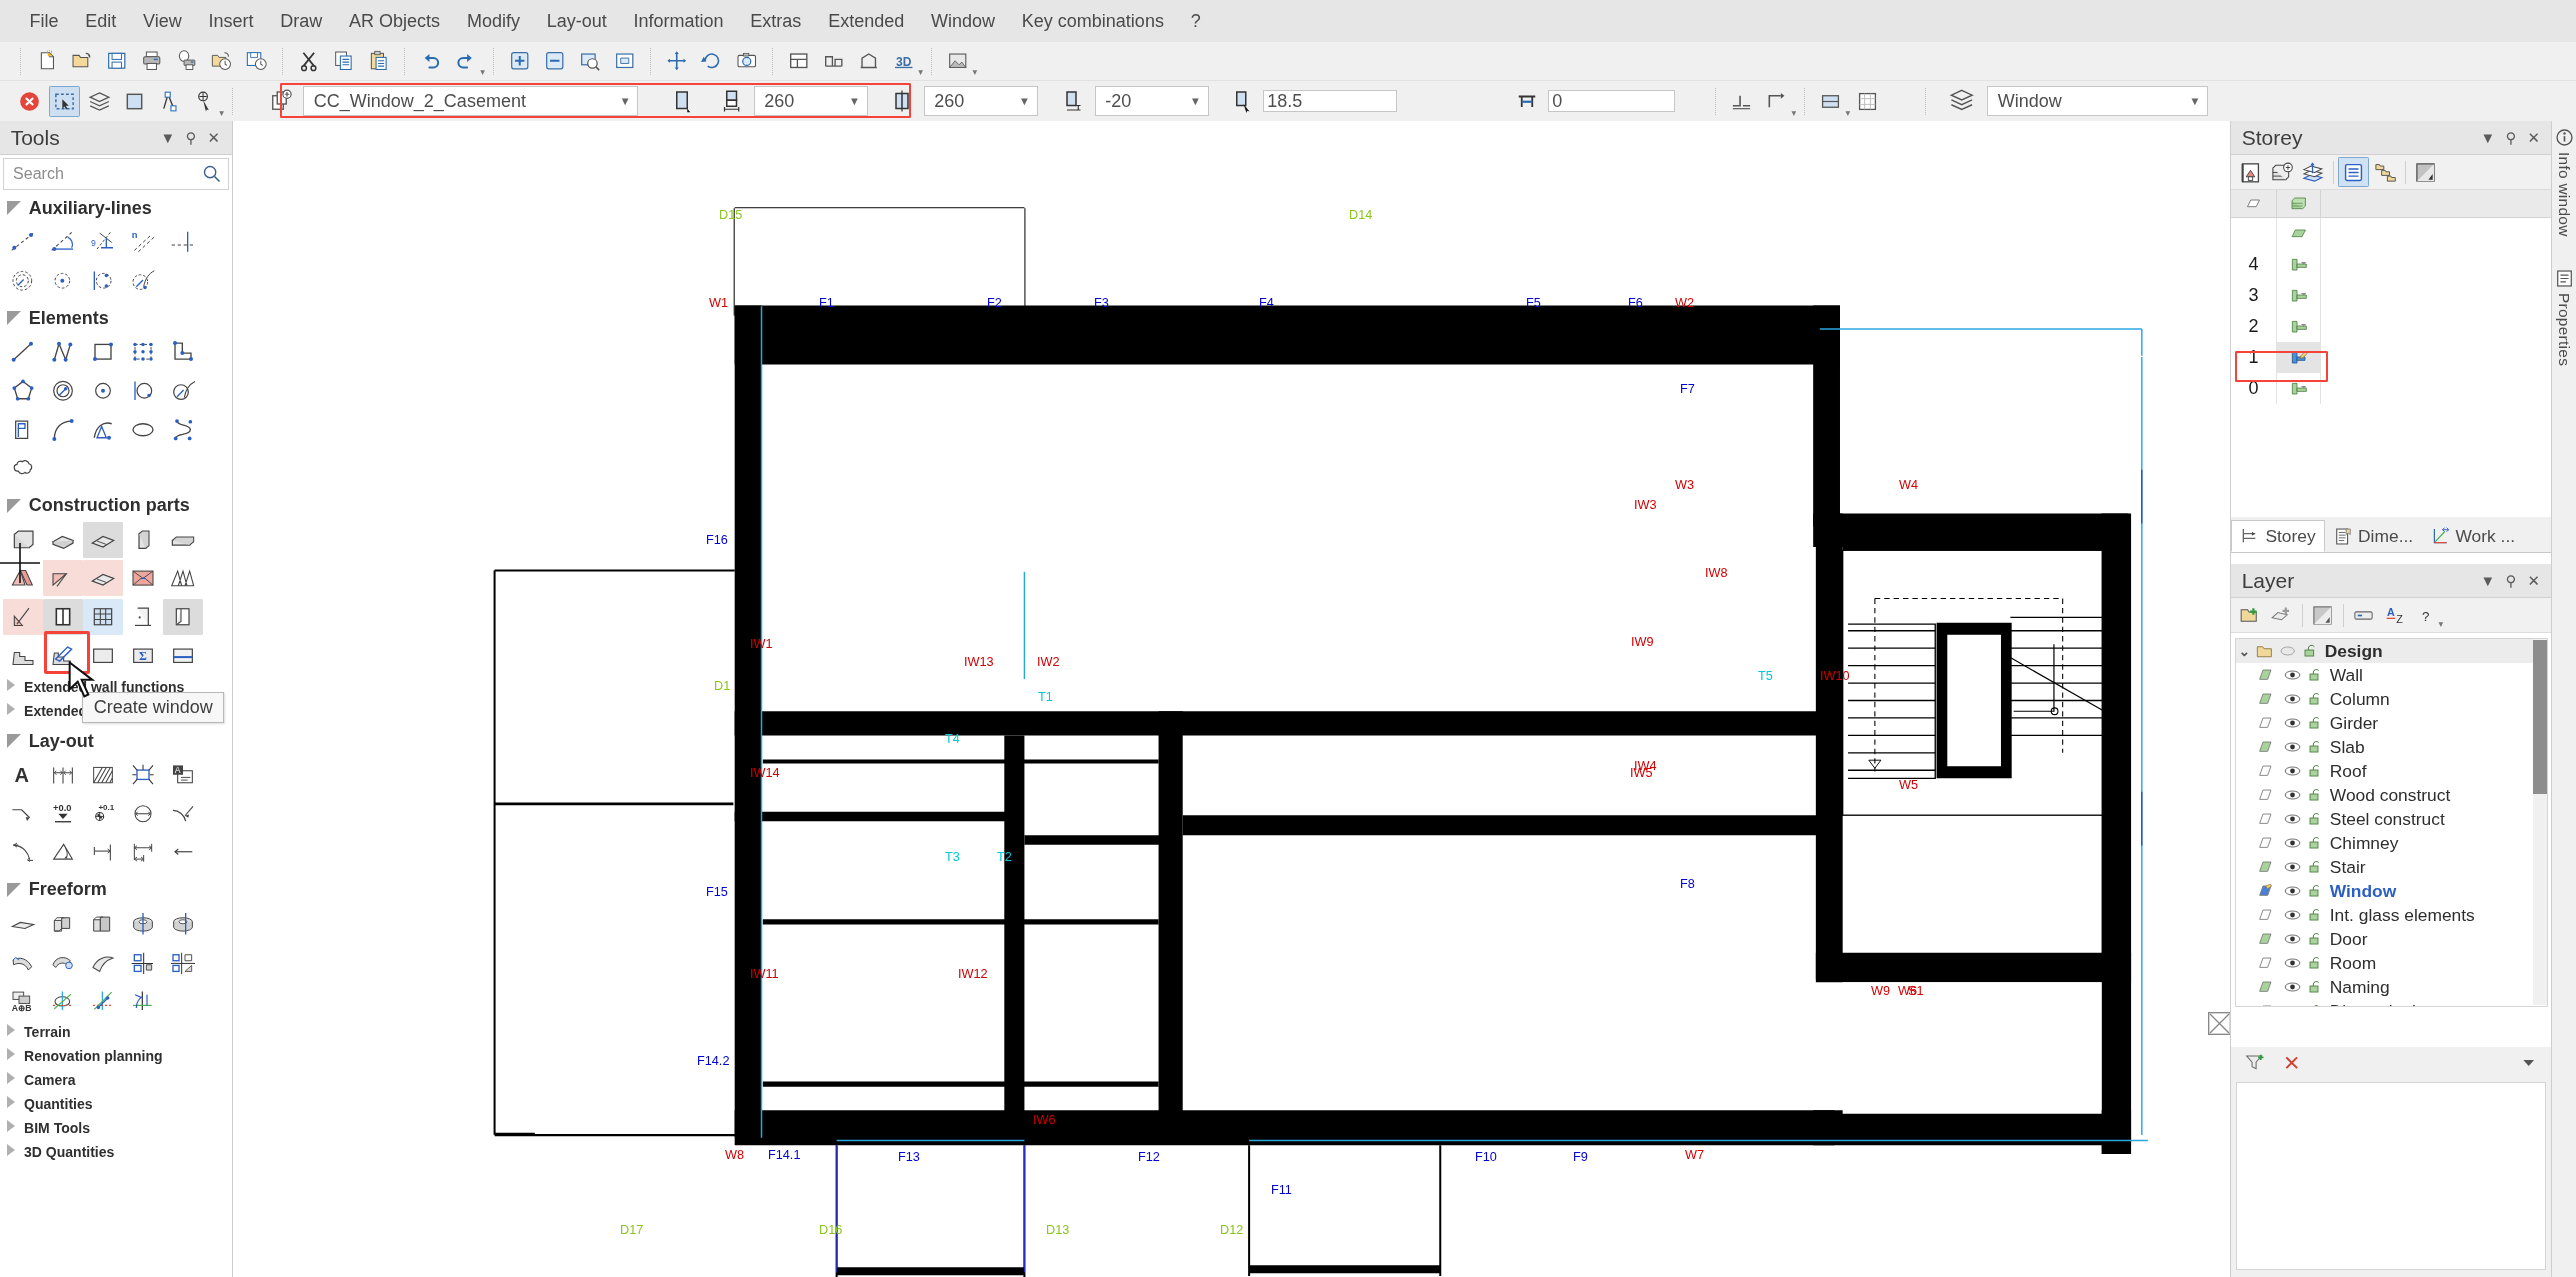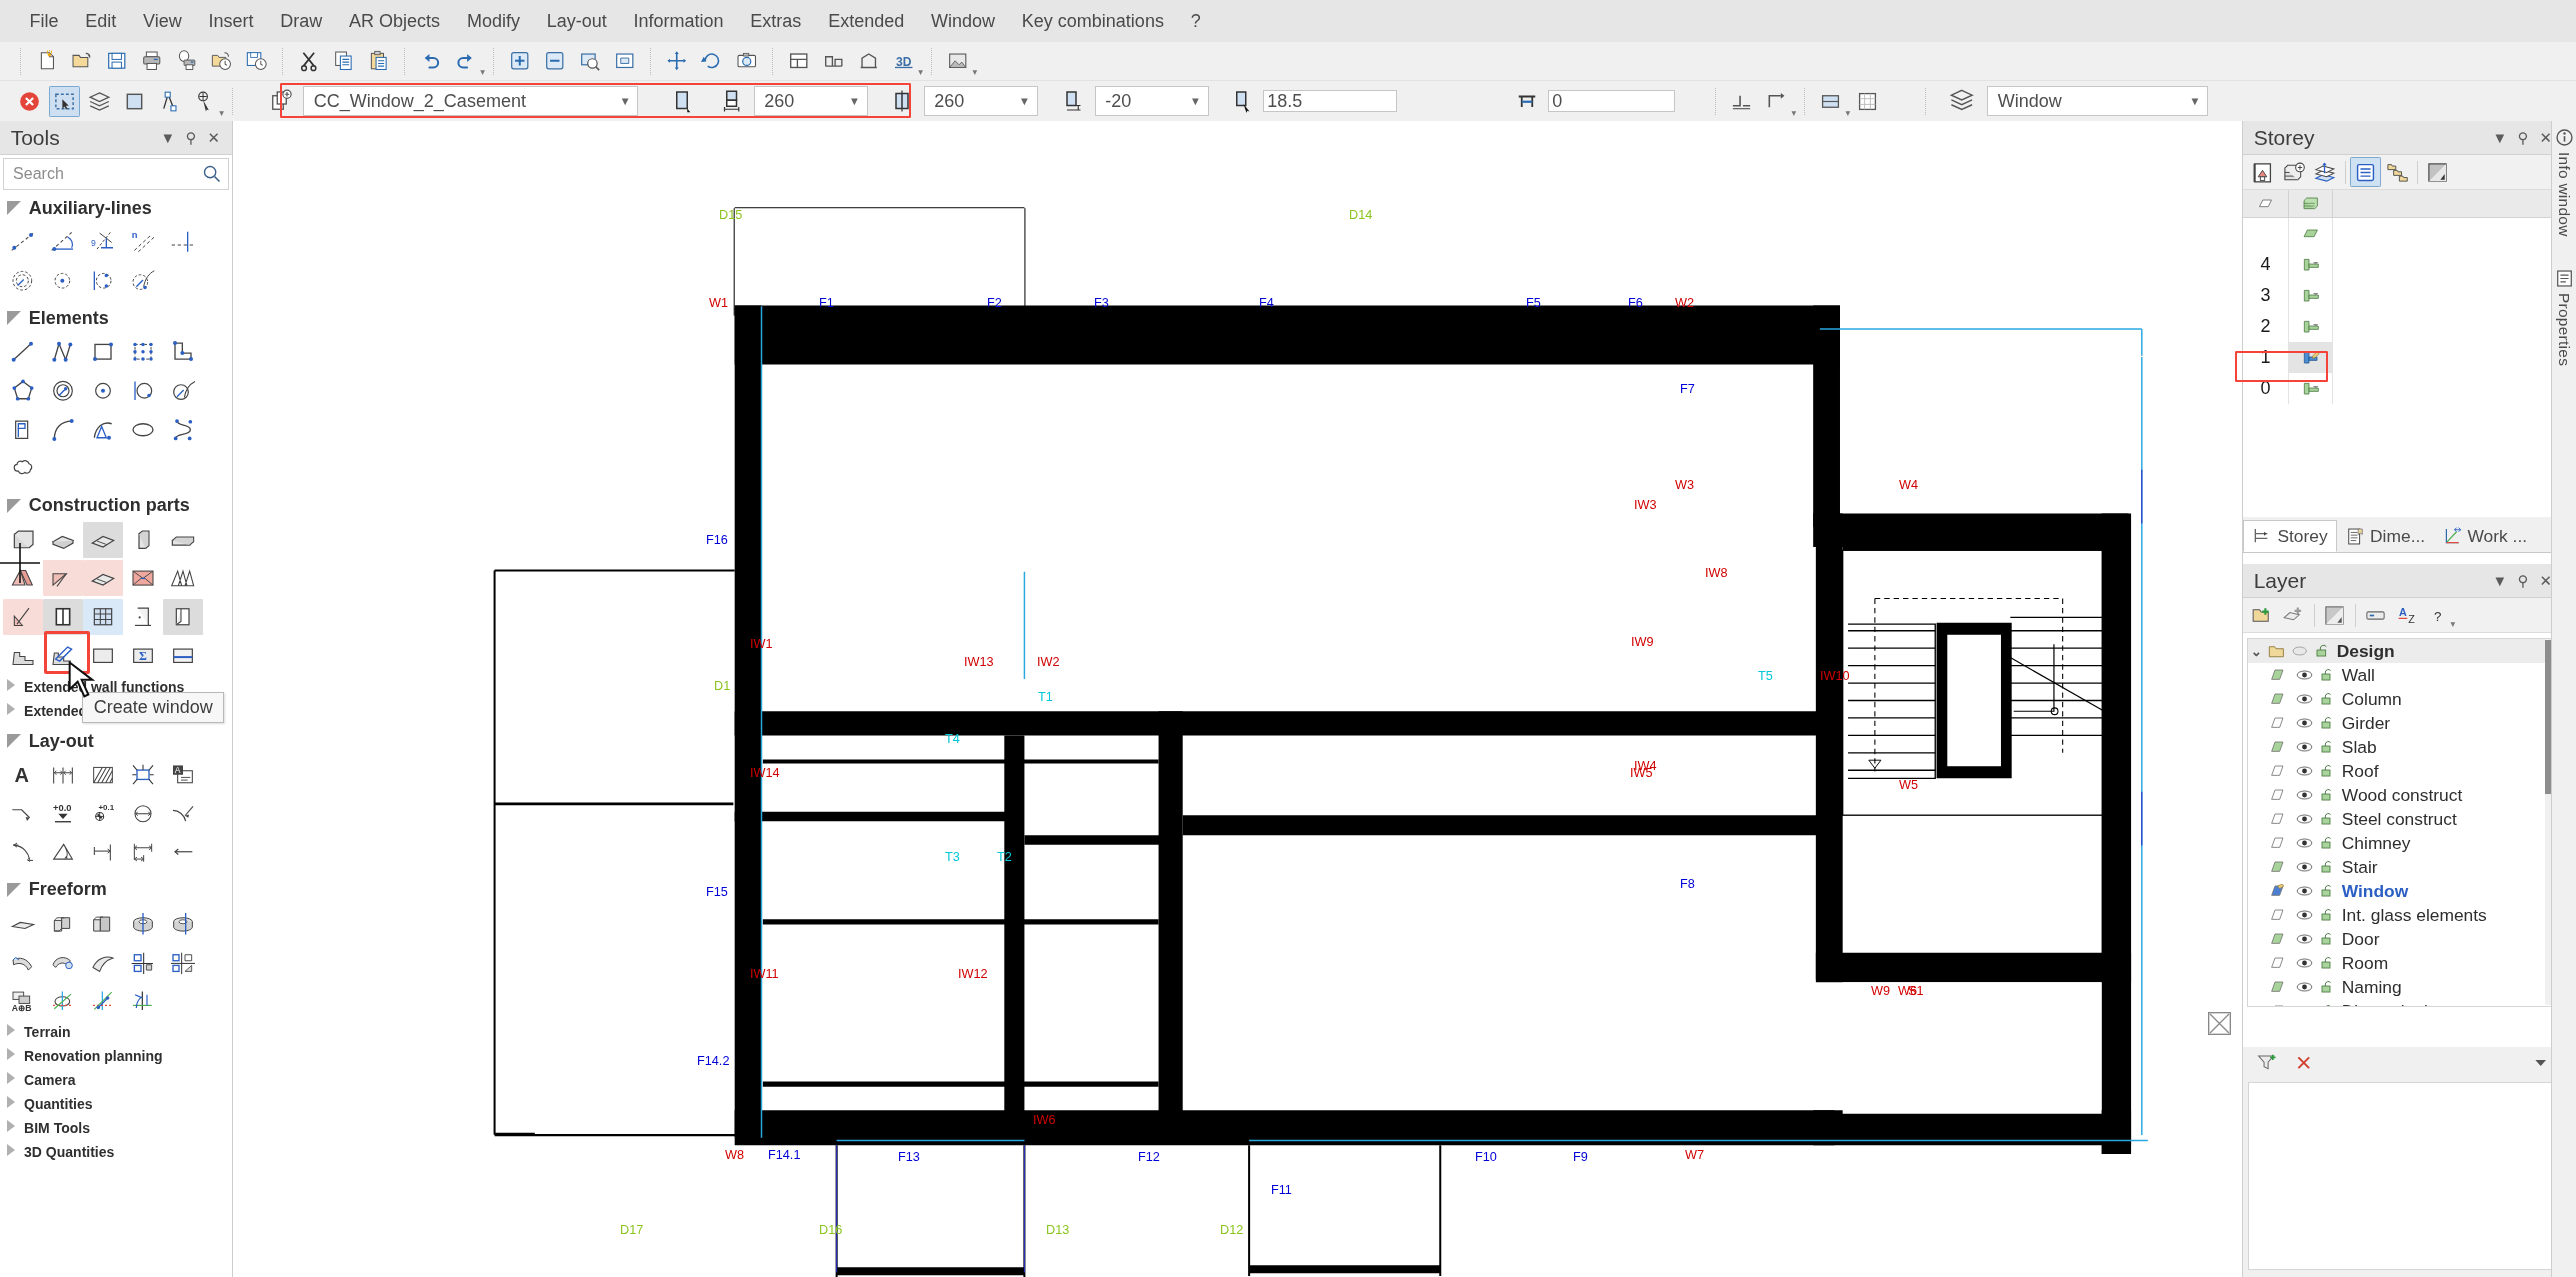--- a/index.html
+++ b/index.html
@@ -126,21 +126,21 @@
   
   #canvas {
     position: absolute; left: 233px; top: 121px; width: 1996px; height: 1157px;
     background: #ffffff; overflow: hidden;
   }
   #cross-cursor { position: absolute; left: 0px; top: 543px; }
 
   
   #rightdock {
     position: absolute; left: 2230px; top: 121px; width: 321px; height: 1157px;
-    background: #f0f0f0; border-left: 0.7px solid #cdcdcd; margin-left: 12px;
+    background: #f0f0f0; border-left: 0.7px solid #cdcdcd;
   }
   #storey-panel { position: absolute; left: 0; top: 0; width: 321px; height: 443px;
     background: #fff; }
   .minibar { height: 35px; background: #f1f1f1; display: flex; align-items: center;
     padding-left: 4px; border-bottom: 0.7px solid #dcdcdc; }
   .mbtn { width: 31px; height: 29.5px; display: flex; align-items: center;
     justify-content: center; border: 0.7px solid transparent; border-radius: 1.3px; }
   .mbtn.on { background: #cfe2f4; border-color: #7fa8cf; }
   .msep { width: 0.7px; height: 23px; background: #cfcfcf; margin: 0 4.7px; }
 

